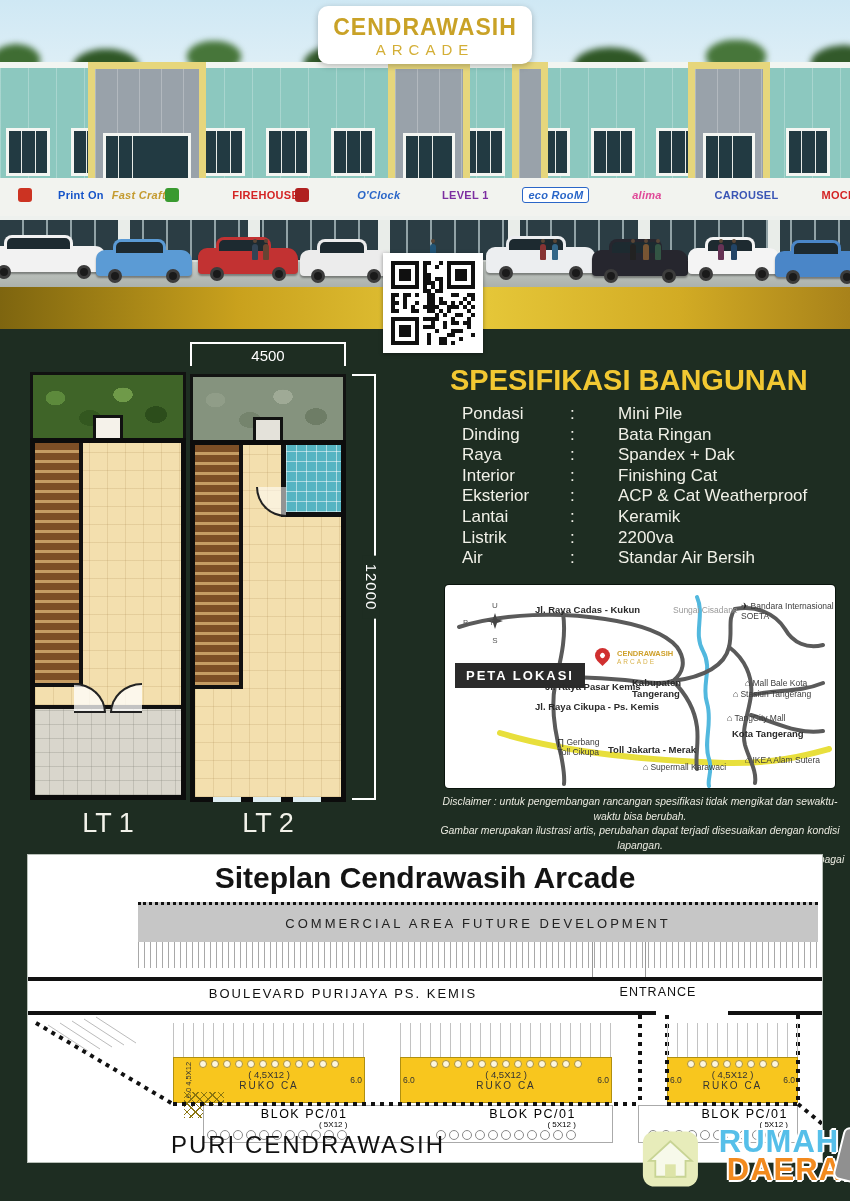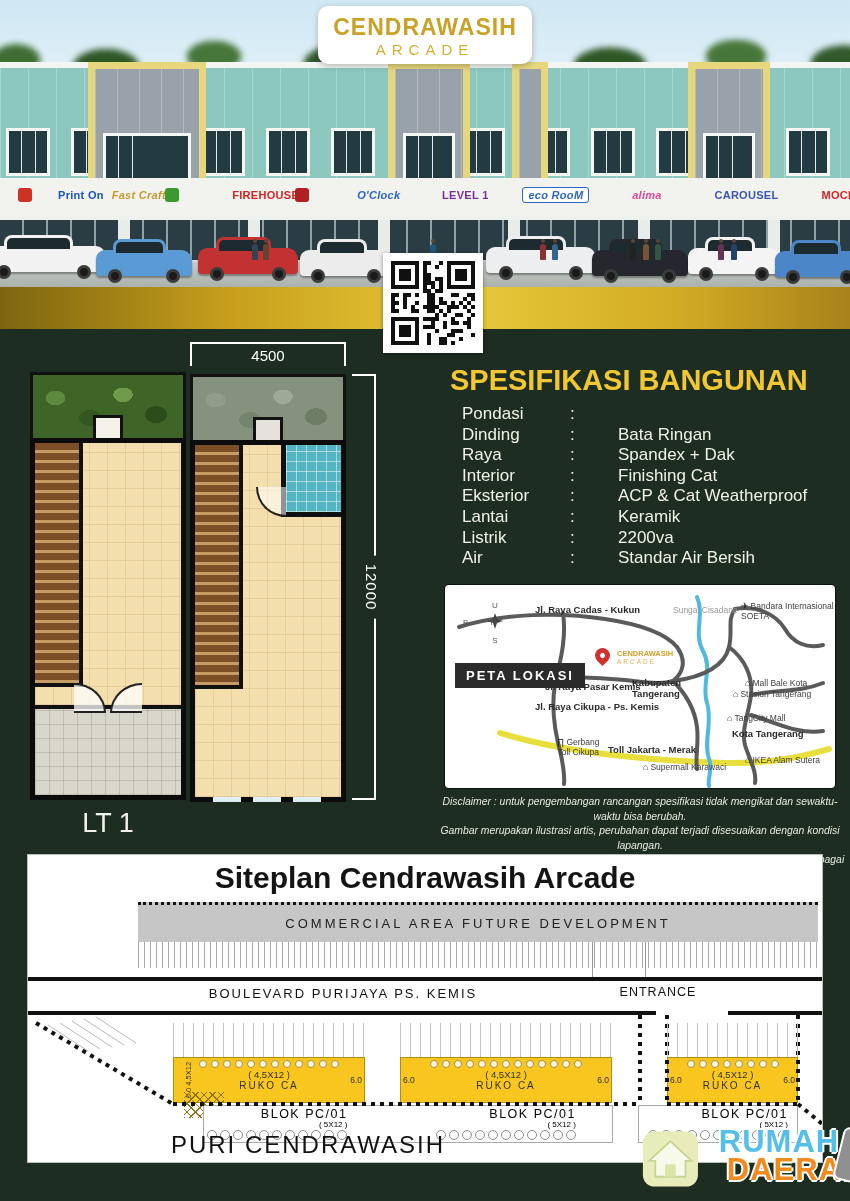--- a/index.html
+++ b/index.html
@@ -461,26 +461,28 @@
       <div class="front-open" style="left:58px;width:28px;"></div>
       <div class="front-open" style="left:98px;width:28px;"></div>
     </div>
   </div>
 
   <div class="dim-top"><span>4500</span></div>
   <div class="dim-right">
       <span>12000</span>
     </div>
   <div class="lt-label" style="left:30px;">LT 1</div>
+  <div class="lt-label" style="left:190px;">LT 2</div>
 
   <div class="spec-title">SPESIFIKASI BANGUNAN</div>
   <div class="spec-rows" id="spec-rows">
       <div class="spec-row">
         <span>Pondasi</span>
         <span>:</span>
+        <span>Mini Pile</span>
       </div>
       <div class="spec-row">
         <span>Dinding</span>
         <span>:</span>
         <span>Bata Ringan</span>
       </div>
       <div class="spec-row">
         <span>Raya</span>
         <span>:</span>
         <span>Spandex + Dak</span>

